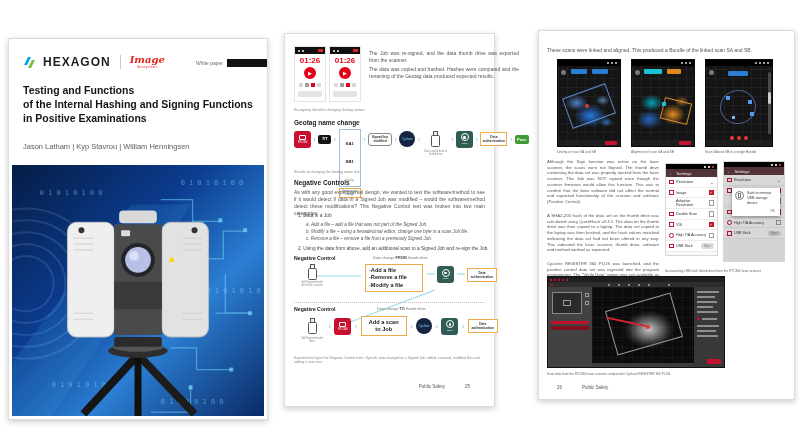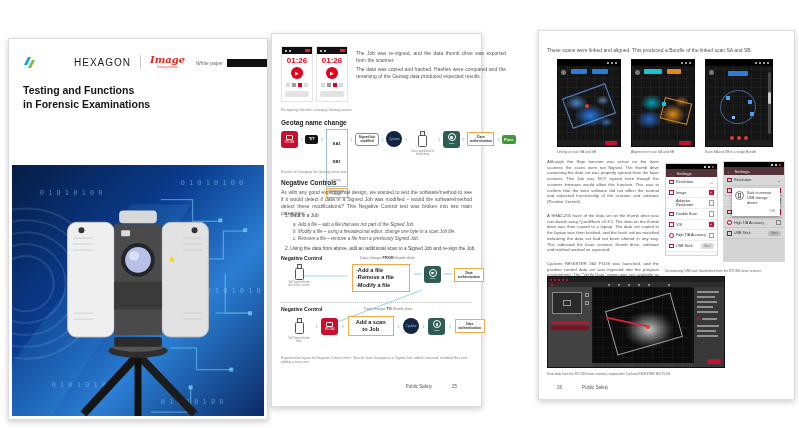--- a/index.html
+++ b/index.html
@@ -1,25 +1,25 @@
 <!DOCTYPE html>
 <html><head>
 <meta charset="utf-8">
 <style>
   * { margin:0; padding:0; box-sizing:border-box; }
   body { width:799px; height:428px; background:#ffffff; font-family:"Liberation Sans",sans-serif; position:relative; overflow:hidden; }
   .page { position:absolute; background:#fff; border:1px solid #dcdcdc; box-shadow:0 2px 6px rgba(0,0,0,.20); }
   #cover { left:8px; top:38px; width:260px; height:382px; }
-  #page2 { left:271px; top:33px; width:211px; height:374px; }
+  #page2 { left:284px; top:33px; width:211px; height:374px; }
   #page3 { left:538px; top:30px; width:257px; height:370px; }
   .abs { position:absolute; }
 
   
   .hex-row { position:absolute; top:16px; left:14px; display:flex; align-items:center; gap:5px; }
-  .hex-word { font-size:10px; font-weight:normal; letter-spacing:1px; color:#1d1d1b;margin-left:31px; }
+  .hex-word { font-size:12px; font-weight:bold; letter-spacing:1px; color:#1d1d1b; }
   .brand-sep { width:1px; height:14px; background:#c9c9c9; margin:0 4px; }
   .leica { display:flex; flex-direction:column; align-items:center; }
   .leica-script { font-family:"DejaVu Serif",serif; font-style:italic; font-weight:bold; font-size:10px; color:#e2231a; line-height:1; }
   .leica-sub { font-size:3px; color:#e2231a; letter-spacing:.4px; }
   .wp-tag { position:absolute; top:20px; right:0; display:flex; align-items:center; }
   .wp-label { font-size:5px; color:#6b6b6b; margin-right:4px; }
   .wp-bar { width:40px; height:8px; background:#111; }
   .cover-title { position:absolute; top:44px; left:14px; right:12px; font-size:10.5px; font-weight:bold; color:#151515; line-height:1.35; }
   .cover-authors { position:absolute; top:103px; left:14px; font-size:7.5px; color:#5c5c5c; }
   .cover-photo { position:absolute; left:3px; right:3px; top:126px; bottom:3px; overflow:hidden; }
@@ -144,22 +144,24 @@
       <span class="leica-script">Image</span>
       <span class="leica-sub">Geosystems</span>
     </span>
   </div>
   <div class="wp-tag">
     <span class="wp-label">White paper</span>
     <span class="wp-bar"></span>
   </div>
   <div class="cover-title">
     <div>Testing and Functions</div>
-    <div>in Forensic Examinations</div>
-  </div>
+    <div>of the Internal Hashing and Signing Functions</div>
+    <div>in Positive Examinations</div>
+  </div>
+  <div class="cover-authors">Jason Latham | Kyp Stavrou | William Henningsen</div>
   <div class="cover-photo">
     <svg viewBox="0 0 254 254" preserveAspectRatio="none">
       <defs>
         <linearGradient id="bg" x1="0" y1="0" x2="1" y2="1">
           <stop offset="0" stop-color="#061c45"></stop>
             <stop offset="0.38" stop-color="#0b3c8f"></stop>
           <stop offset="0.65" stop-color="#2b7fd4"></stop>
             <stop offset="1" stop-color="#0a2a66"></stop>
         </linearGradient>
       </defs>

